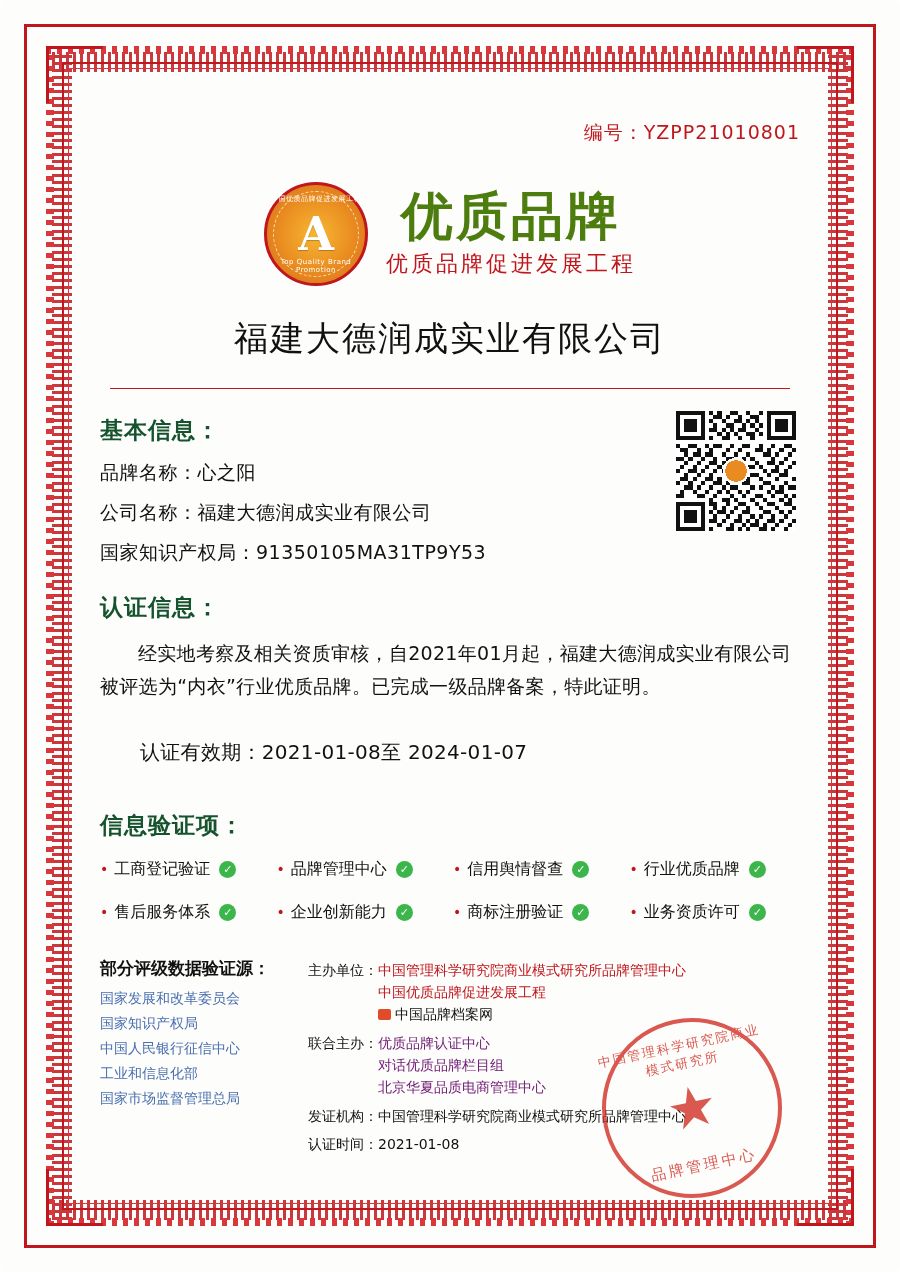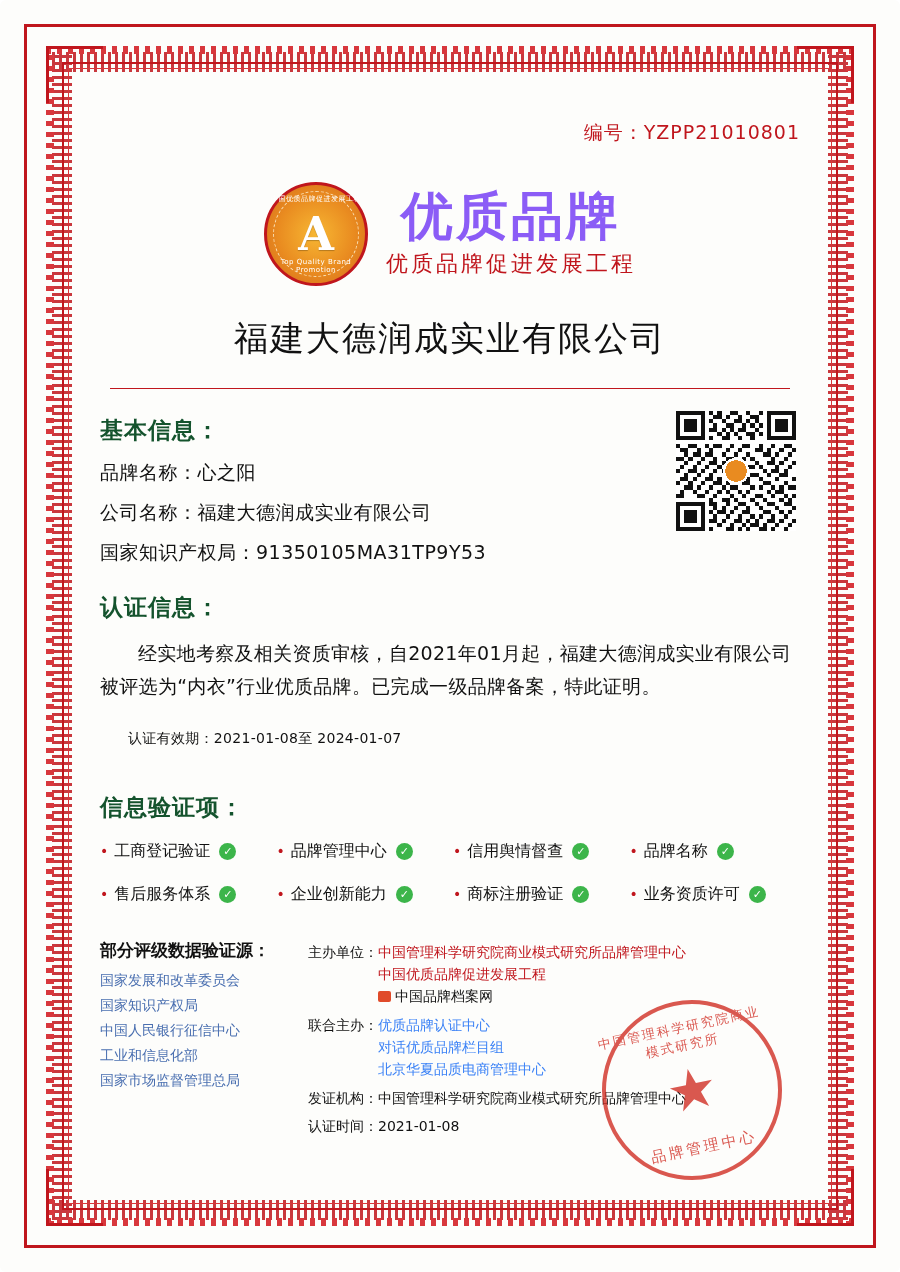--- a/index.html
+++ b/index.html
@@ -100,21 +100,21 @@
     font-family:"DejaVu Serif","Liberation Serif",serif;
   }
   .seal .arc-top,.seal .arc-bot{
     position:absolute;left:0;right:0;text-align:center;
     font-size:7px;color:#fff;letter-spacing:.5px;
   }
   .seal .arc-top{top:9px;}
   .seal .arc-bot{bottom:9px;}
   .logo-text{display:flex;flex-direction:column;align-items:center;}
   .logo-main{
-    font-size:52px;font-weight:bold;color:#8b5cf6;line-height:1.05;
+    font-size:52px;font-weight:bold;color:#4d7c0f;line-height:1.05;
     letter-spacing:3px;
   }
   .logo-sub{
     font-size:22px;color:#c0161d;letter-spacing:3px;margin-top:6px;
   }
 
   .company{
     text-align:center;
     font-size:34px;font-weight:normal;color:#111;
     margin-top:30px;letter-spacing:2px;
@@ -140,21 +140,21 @@
     background:#fff;
     display:block;
   }
 
   .cert{margin-top:26px;}
   .cert p{
     font-size:19px;color:#111;line-height:1.75;margin:14px 0 0 0;
     text-indent:2em;letter-spacing:.3px;
   }
   .valid{
-    font-size:14px;color:#111;margin-top:26px;margin-left:2em;letter-spacing:.3px;
+    font-size:20px;color:#111;margin-top:35px;margin-left:2em;letter-spacing:.3px;
   }
 
   
   .verify{margin-top:44px;}
   .verify-grid{
     margin-top:18px;
     display:grid;
     grid-template-columns:repeat(4,1fr);
     row-gap:22px;
     column-gap:6px;
@@ -175,21 +175,21 @@
     position:relative;
   }
   .bl-title{font-size:17px;font-weight:bold;color:#111;}
   .src-list{margin-top:10px;}
   .src-list div{font-size:14px;color:#4a6fb0;margin-top:7px;}
   .right-col{flex:1;padding-left:18px;padding-top:2px;}
   .row{display:flex;font-size:14px;margin-bottom:6px;line-height:1.6;}
   .row .lab{color:#111;white-space:nowrap;}
   .row .val{color:#c0161d;}
   .row .val .dark{color:#111;}
-  .row .val .blue{color:#3b82f6;}
+  .row .val .blue{color:#701a75;}
   .book{
     display:inline-block;width:13px;height:11px;background:#e04b2a;
     border-radius:2px;margin-right:4px;position:relative;top:1px;
   }
   .stamp{
     position:absolute;
     right:18px;bottom:-36px;
     width:180px;height:180px;border-radius:50%;
     border:4px solid #d02a20;
     color:#d02a20;
@@ -500,21 +500,21 @@
           <span>品牌管理中心</span>
           <span class="vcheck">✓</span>
         </div>
         <div class="vitem">
           <span class="vdot">•</span>
           <span>信用舆情督查</span>
           <span class="vcheck">✓</span>
         </div>
         <div class="vitem">
           <span class="vdot">•</span>
-          <span>品牌名称</span>
+          <span>行业优质品牌</span>
           <span class="vcheck">✓</span>
         </div>
         <div class="vitem">
           <span class="vdot">•</span>
           <span>售后服务体系</span>
           <span class="vcheck">✓</span>
         </div>
         <div class="vitem">
           <span class="vdot">•</span>
           <span>企业创新能力</span>

